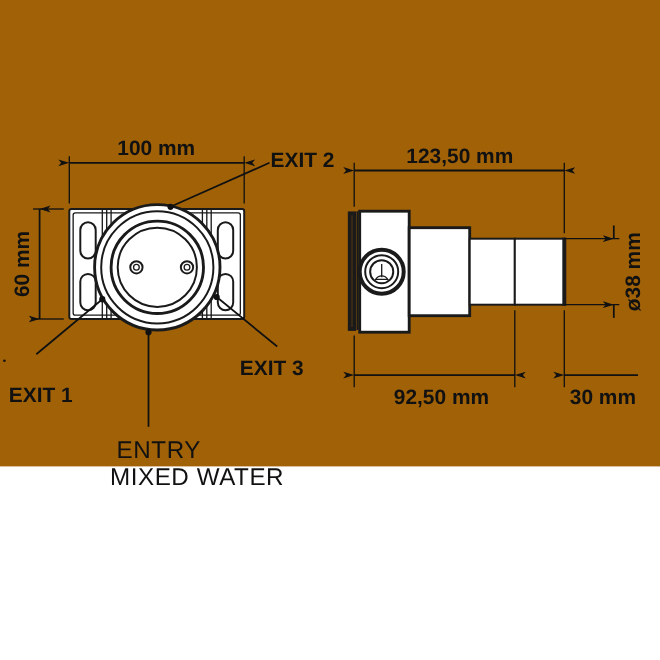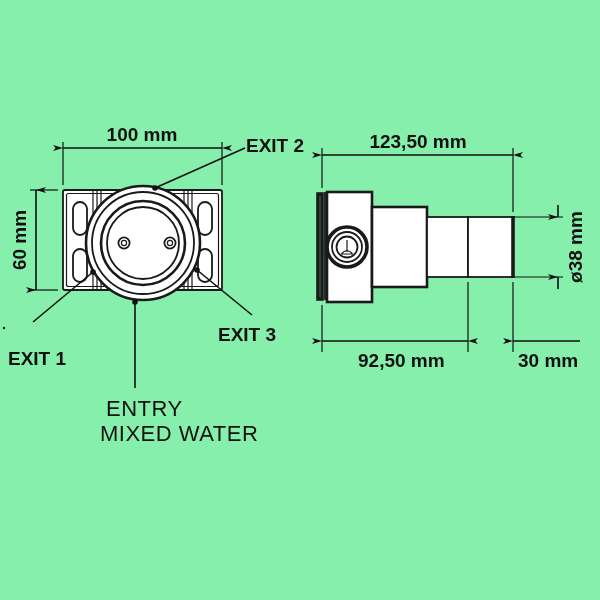--- a/index.html
+++ b/index.html
@@ -11,22 +11,22 @@
   body {
     width: 600px;
     height: 600px;
     font-family: "Liberation Sans", sans-serif;
     color: #1a1a1a;
     overflow: hidden;
   }
   #drawing-root {
     position: relative;
     width: 600px;
-    height: 600px;
-    background: #86efac;
+    height: 424px;
+    background: #a16207;
   }
   svg#drawing-svg {
     display: block;
     width: 600px;
     height: 600px;
   }
   .dim-text {
     font-family: "Liberation Sans", sans-serif;
     font-weight: bold;
     font-size: 19px;

